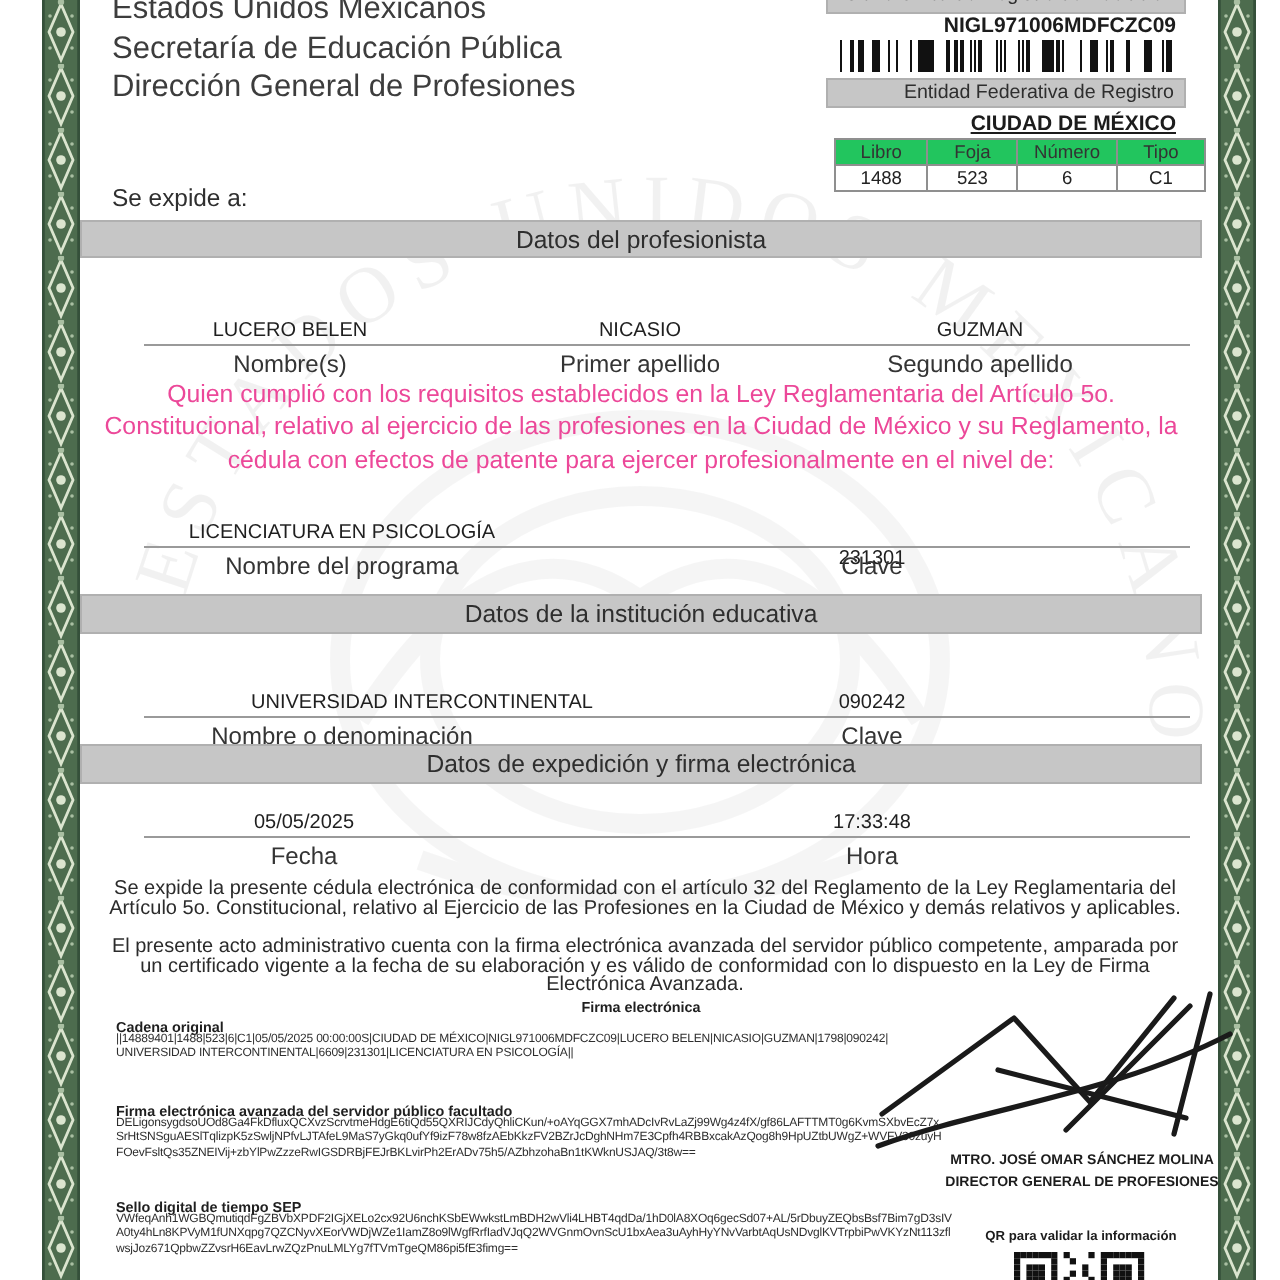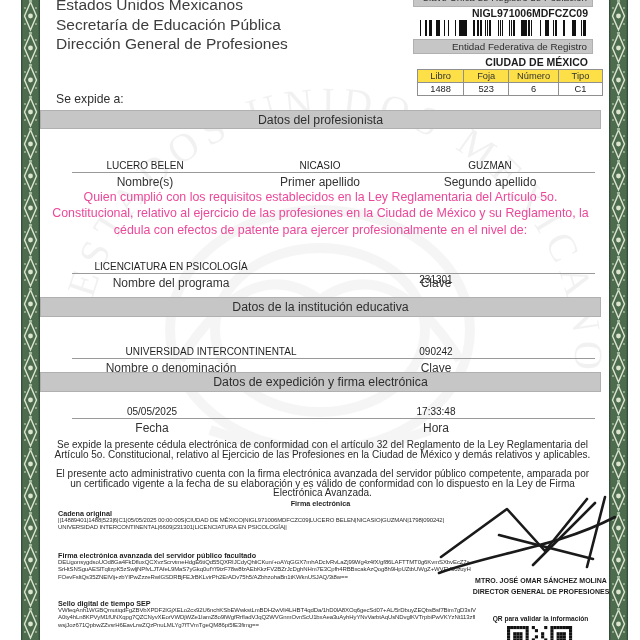--- a/index.html
+++ b/index.html
@@ -8,21 +8,21 @@
     font-family:"Liberation Sans","DejaVu Sans",sans-serif;color:#222;
   }
   .abs{position:absolute;}
   .hdr-lines{font-size:15.5px;line-height:19.5px;color:#3d3d3d;}
   .graybar{background:#c6c6c6;border:1px solid #b0b0b0;box-sizing:border-box;color:#2e2e2e;}
   .secbar{display:flex;align-items:center;justify-content:center;font-size:12.3px;}
   .rlabel{font-size:9.8px;text-align:right;padding-right:5px;display:flex;align-items:center;justify-content:flex-end;}
   .rvalue{font-size:10.5px;font-weight:bold;text-align:right;color:#1c1c1c;}
   .regtable{border-collapse:collapse;font-size:9.3px;}
   .regtable td{border:1px solid #8f8f8f;text-align:center;height:12px;padding:0 2px;}
-  .regtable .h td{background:#fde047;color:#333;}
+  .regtable .h td{background:#22c55e;color:#333;}
   .fval{font-size:10px;color:#1f1f1f;text-align:center;white-space:nowrap;}
   .flab{font-size:12px;color:#343434;text-align:center;white-space:nowrap;}
   .fline{border-top:1px solid #9a9a9a;height:0;}
   .stmt{font-size:12.4px;line-height:16.4px;text-align:center;color:#ec4899;}
   .legal{font-size:10px;line-height:9.6px;text-align:center;color:#2b2b2b;}
   .tinyb{font-size:7.2px;font-weight:bold;color:#1f1f1f;}
   .tinytxt{font-size:6px;line-height:7.4px;color:#2e2e2e;word-break:break-all;letter-spacing:-0.1px;}
   .sigb{font-size:7px;font-weight:bold;text-align:center;color:#1c1c1c;white-space:nowrap;}
   .qrlab{font-size:6.6px;font-weight:bold;text-align:center;color:#1c1c1c;white-space:nowrap;}
 </style>
@@ -131,21 +131,21 @@
       <rect x="133" y="0" width="1" height="16" fill="#111"></rect>
       <rect x="135" y="0" width="2" height="16" fill="#111"></rect>
       <rect x="143" y="0" width="1" height="16" fill="#111"></rect>
       <rect x="144" y="0" width="1" height="16" fill="#111"></rect>
       <rect x="152" y="0" width="2" height="16" fill="#111"></rect>
       <rect x="154" y="0" width="2" height="16" fill="#111"></rect>
       <rect x="161" y="0" width="1" height="16" fill="#111"></rect>
       <rect x="163" y="0" width="3" height="16" fill="#111"></rect>
     </svg>
   <div class="abs graybar rlabel" style="left:413px;top:39px;width:180px;height:15px;">Entidad Federativa de Registro</div>
-  <div class="abs rvalue" style="left:413px;top:56px;width:175px;">CIUDAD DE MÉXICO</div>
+  <div class="abs rvalue" style="left:413px;top:56px;width:175px;text-decoration:underline;">CIUDAD DE MÉXICO</div>
 
   <table class="abs regtable" style="left:417px;top:69px;width:186px;">
     <tbody>
         <tr class="h">
       <td style="width:47px;">Libro</td>
       <td style="width:46px;">Foja</td>
       <td style="width:48px;">Número</td>
       <td style="width:45px;">Tipo</td>
     </tr>
     <tr>

